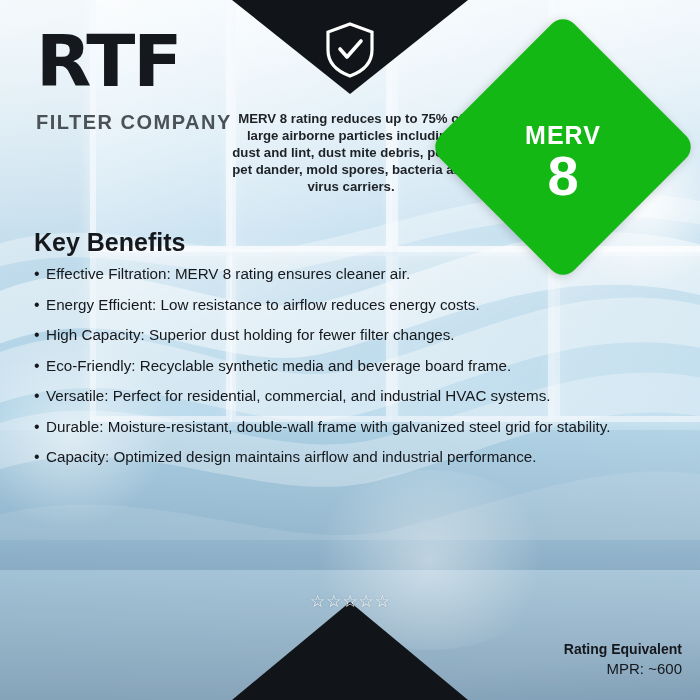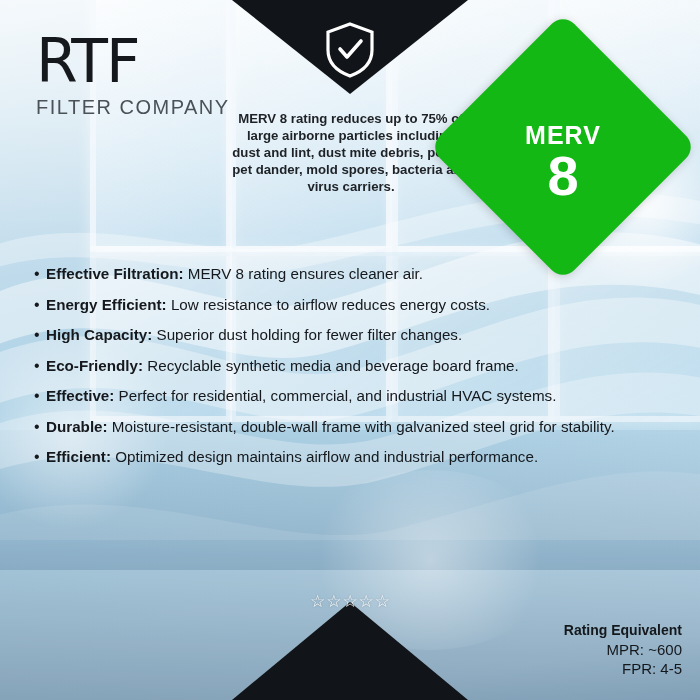--- a/index.html
+++ b/index.html
@@ -105,33 +105,33 @@
   }
 
   
   .logo {
     position: absolute;
     top: 28px; left: 36px;
     width: 220px;
   }
   .logo-rtf {
     font-family: "DejaVu Sans", sans-serif;
-    font-weight: normal;
-    font-size: 60px;
+    font-weight: bold;
+    font-size: 72px;
     line-height: 66px;
     letter-spacing: -2px;
     color: #15181c;
   }
   .logo-sub {
-    margin-top: 2px;
+    margin-top: 17px;
     font-family: "Liberation Sans", sans-serif;
     font-size: 20px;
     letter-spacing: 1.5px;
     color: #4a5258;
-    font-weight: normal;
+    font-weight: bold;
   }
 
   
   .merv-blurb {
     position: absolute;
     top: 110px; left: 232px;
     width: 238px;
     text-align: center;
     font-size: 13.2px;
     line-height: 17px;
@@ -195,21 +195,21 @@
     line-height: 20px;
     color: #15181c;
   }
   .bullet {
     flex: 0 0 auto;
     width: 12px;
     font-size: 16px;
     line-height: 20px;
     color: #15181c;
   }
-  .benefit-text b { font-weight: bold; }
+  .benefit-text b { font-weight: normal; }
   .benefit-text { max-width: 592px; }
 
   
   .rating {
     position: absolute;
     right: 18px; bottom: 22px;
     text-align: left;
     width: 230px;
   }
   .rating-title {
@@ -275,20 +275,21 @@
   <div class="merv-blurb">
     <span class="u">MERV 8 rating reduces up to 75%</span><span> of large airborne particles including dust and lint, dust mite debris, pollen, pet dander, mold spores, bacteria and virus carriers.</span>
   </div>
 
   <div class="diamond"></div>
   <div class="diamond-text">
     <div class="diamond-label">MERV</div>
     <div class="diamond-value">8</div>
   </div>
 
+  <div class="benefits-title">Key Benefits</div>
   <div class="benefits">
 
     <div class="benefit">
       <span class="bullet">•</span>
       <span class="benefit-text"><b>Effective Filtration:</b><span> MERV 8 rating ensures cleaner air.</span></span>
     </div>
 
     <div class="benefit">
       <span class="bullet">•</span>
       <span class="benefit-text"><b>Energy Efficient:</b><span> Low resistance to airflow reduces energy costs.</span></span>
@@ -299,43 +300,42 @@
       <span class="benefit-text"><b>High Capacity:</b><span> Superior dust holding for fewer filter changes.</span></span>
     </div>
 
     <div class="benefit">
       <span class="bullet">•</span>
       <span class="benefit-text"><b>Eco-Friendly:</b><span> Recyclable synthetic media and beverage board frame.</span></span>
     </div>
 
     <div class="benefit">
       <span class="bullet">•</span>
-      <span class="benefit-text"><b>Effective:</b><span> Perfect for residential, commercial, and industrial HVAC systems.</span></span>
+      <span class="benefit-text"><b>Versatile:</b><span> Perfect for residential, commercial, and industrial HVAC systems.</span></span>
     </div>
 
     <div class="benefit">
       <span class="bullet">•</span>
       <span class="benefit-text"><b>Durable:</b><span> Moisture-resistant, double-wall frame with galvanized steel grid for stability.</span></span>
     </div>
 
     <div class="benefit">
       <span class="bullet">•</span>
-      <span class="benefit-text"><b>Efficient:</b><span> Optimized design maintains airflow and industrial performance.</span></span>
+      <span class="benefit-text"><b>Capacity:</b><span> Optimized design maintains airflow and industrial performance.</span></span>
     </div>
 
   </div>
 
   <div class="bottom-notch"></div>
   <div class="stars">
     <span>☆</span>
     <span>☆</span>
     <span>☆</span>
     <span>☆</span>
     <span>☆</span>
   </div>
 
   <div class="rating">
     <div class="rating-title">Rating Equivalent</div>
     <div class="rating-line"><span class="rating-inner">MPR: ~600</span></div>
-    <div class="rating-line"><span class="rating-inner">FPR: 4-5</span></div>
   </div>
 
 </div>
 
 </body></html>

